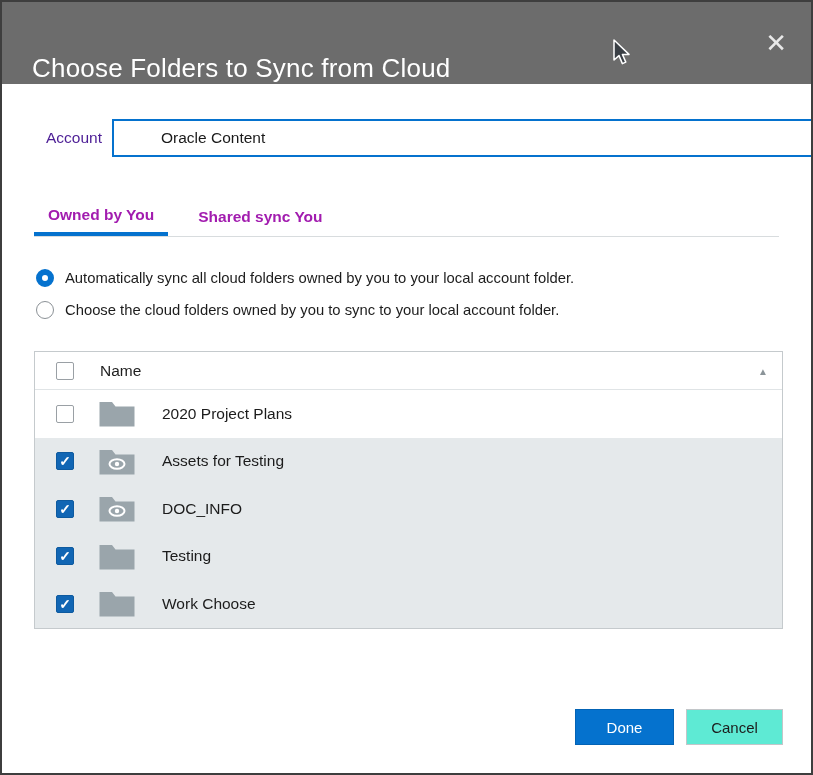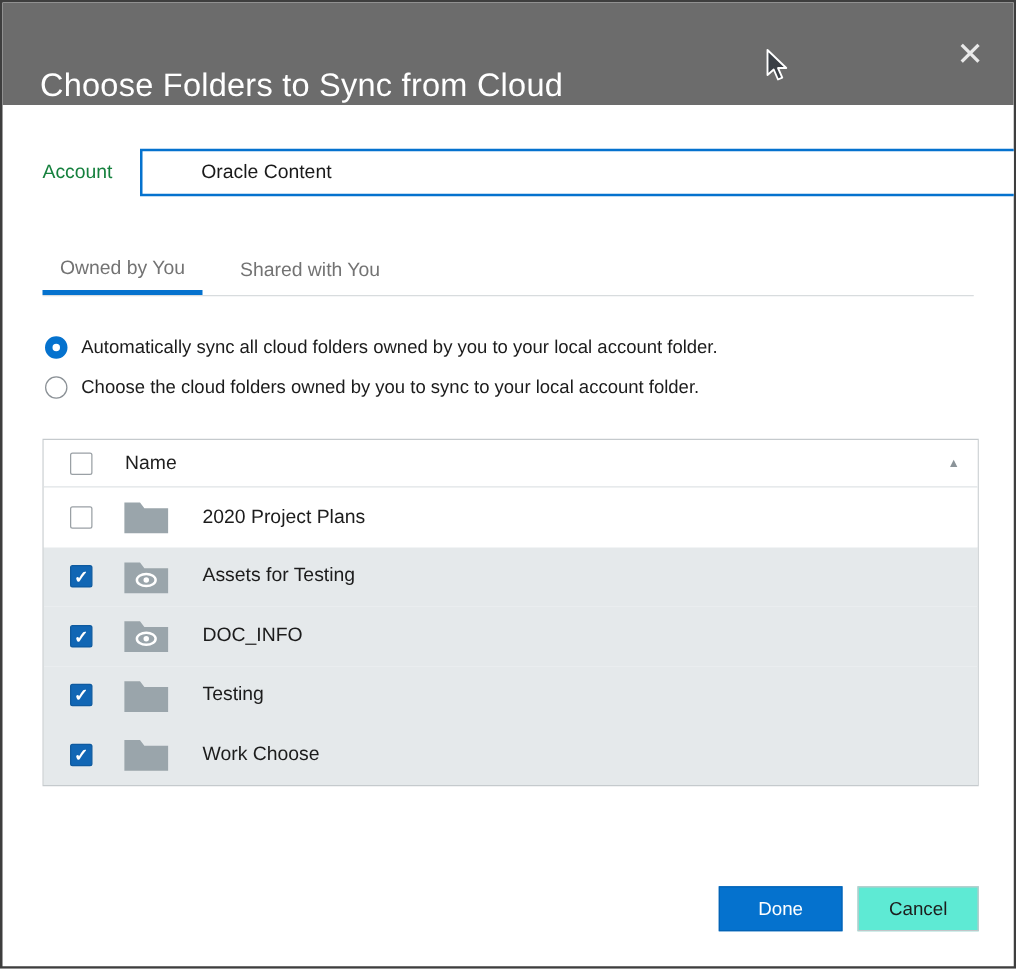--- a/index.html
+++ b/index.html
@@ -16,36 +16,36 @@
   .titlebar {
     position: absolute; left: 0; top: 0; right: 0; height: 82px;
     background: #6c6c6c; display: flex; align-items: flex-end;
   }
   .title { color: #ffffff; font-size: 26px; font-weight: 400; margin-left: 30px; letter-spacing: .2px; }
   .close {
     position: absolute; right: 24px; top: 50%; transform: translateY(-50%);
     color: #e9e9e9; font-size: 26px; line-height: 1; cursor: pointer; font-weight: 300;
   }
   
-  .account-label { position: absolute; left: 32px; top: 127px; font-size: 15.5px; color: #15803d; }
+  .account-label { position: absolute; left: 44px; top: 127px; font-size: 15.5px; color: #4c1d95; }
   .select {
     position: absolute; left: 110px; top: 117px; width: 779px; height: 38px;
     box-sizing: border-box; border: 2px solid #0572ce; background: #fff;
     display: flex; align-items: center; cursor: pointer; padding-left: 35px;
   }
   .select-value { font-size: 15.5px; color: #1a1a1a; margin-left: 12px; flex: 1; }
   .select-arrow { color: #4e5558; font-size: 11px; margin-right: 14px; }
   
   .tabs {
     position: absolute; left: 32px; top: 196px; right: 32px; height: 38px;
     border-bottom: 1px solid #d8dcde; display: flex;
   }
   .tab {
-    font-size: 15.5px; color: #737373; padding: 0 14px; margin-right: 16px;
-    display: flex; align-items: center; height: 100%; box-sizing: border-box; cursor: pointer;
+    font-size: 15.5px; color: #a21caf; padding: 0 14px; margin-right: 16px;
+    display: flex; align-items: center; height: 100%; box-sizing: border-box; cursor: pointer; font-weight: bold;
   }
   .tab.active { border-bottom: 4px solid #0572ce; }
   
   .options { position: absolute; left: 34px; top: 267px; right: 32px; }
   .option { display: flex; align-items: center; margin-bottom: 14px; cursor: pointer; }
   .radio {
     width: 18px; height: 18px; border-radius: 50%; box-sizing: border-box;
     border: 1px solid #8b9196; background: #fff; margin-right: 11px; flex: none;
   }
   .radio.selected { border: 6px solid #0572ce; }
@@ -91,21 +91,21 @@
   </div>
 
   <span class="account-label">Account</span>
   <div class="select">
     <span class="select-value">Oracle Content</span>
     <span class="select-arrow">▼</span>
   </div>
 
   <div class="tabs" id="tabs">
       <div class="tab active">Owned by You</div>
-      <div class="tab">Shared with You</div>
+      <div class="tab">Shared sync You</div>
     </div>
 
   <div class="options" id="options">
       <div class="option">
         <span class="radio selected"></span>
         <span class="option-label">Automatically sync all cloud folders owned by you to your local account folder.</span>
       </div>
       <div class="option">
         <span class="radio"></span>
         <span class="option-label">Choose the cloud folders owned by you to sync to your local account folder.</span>

